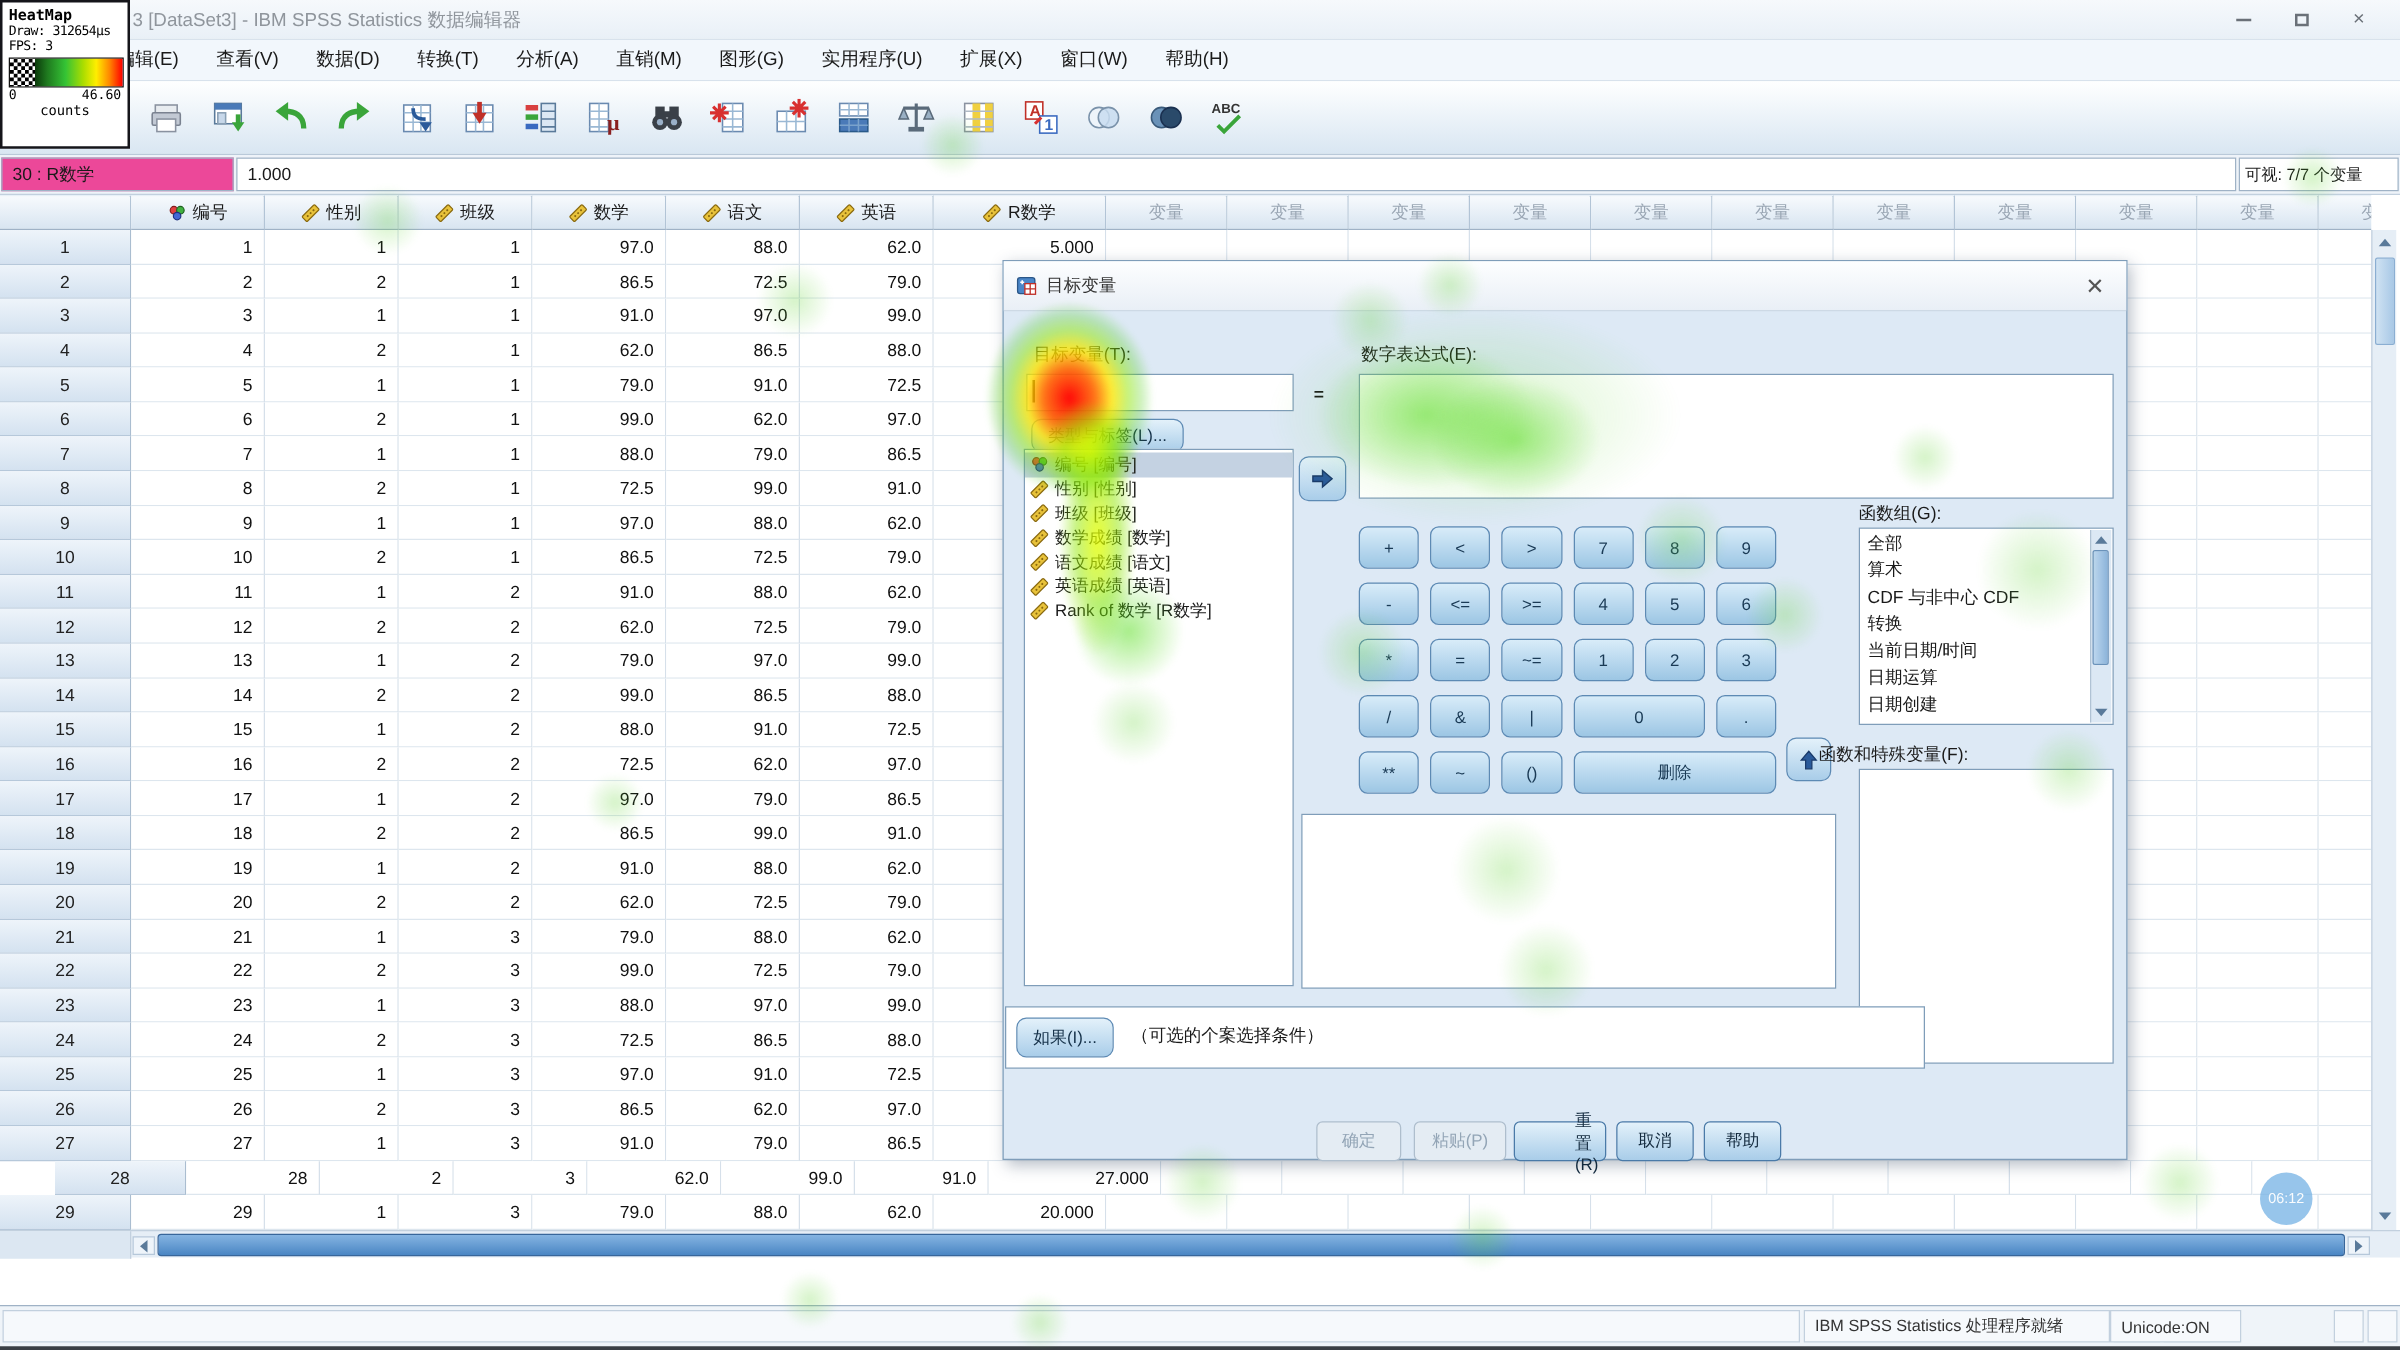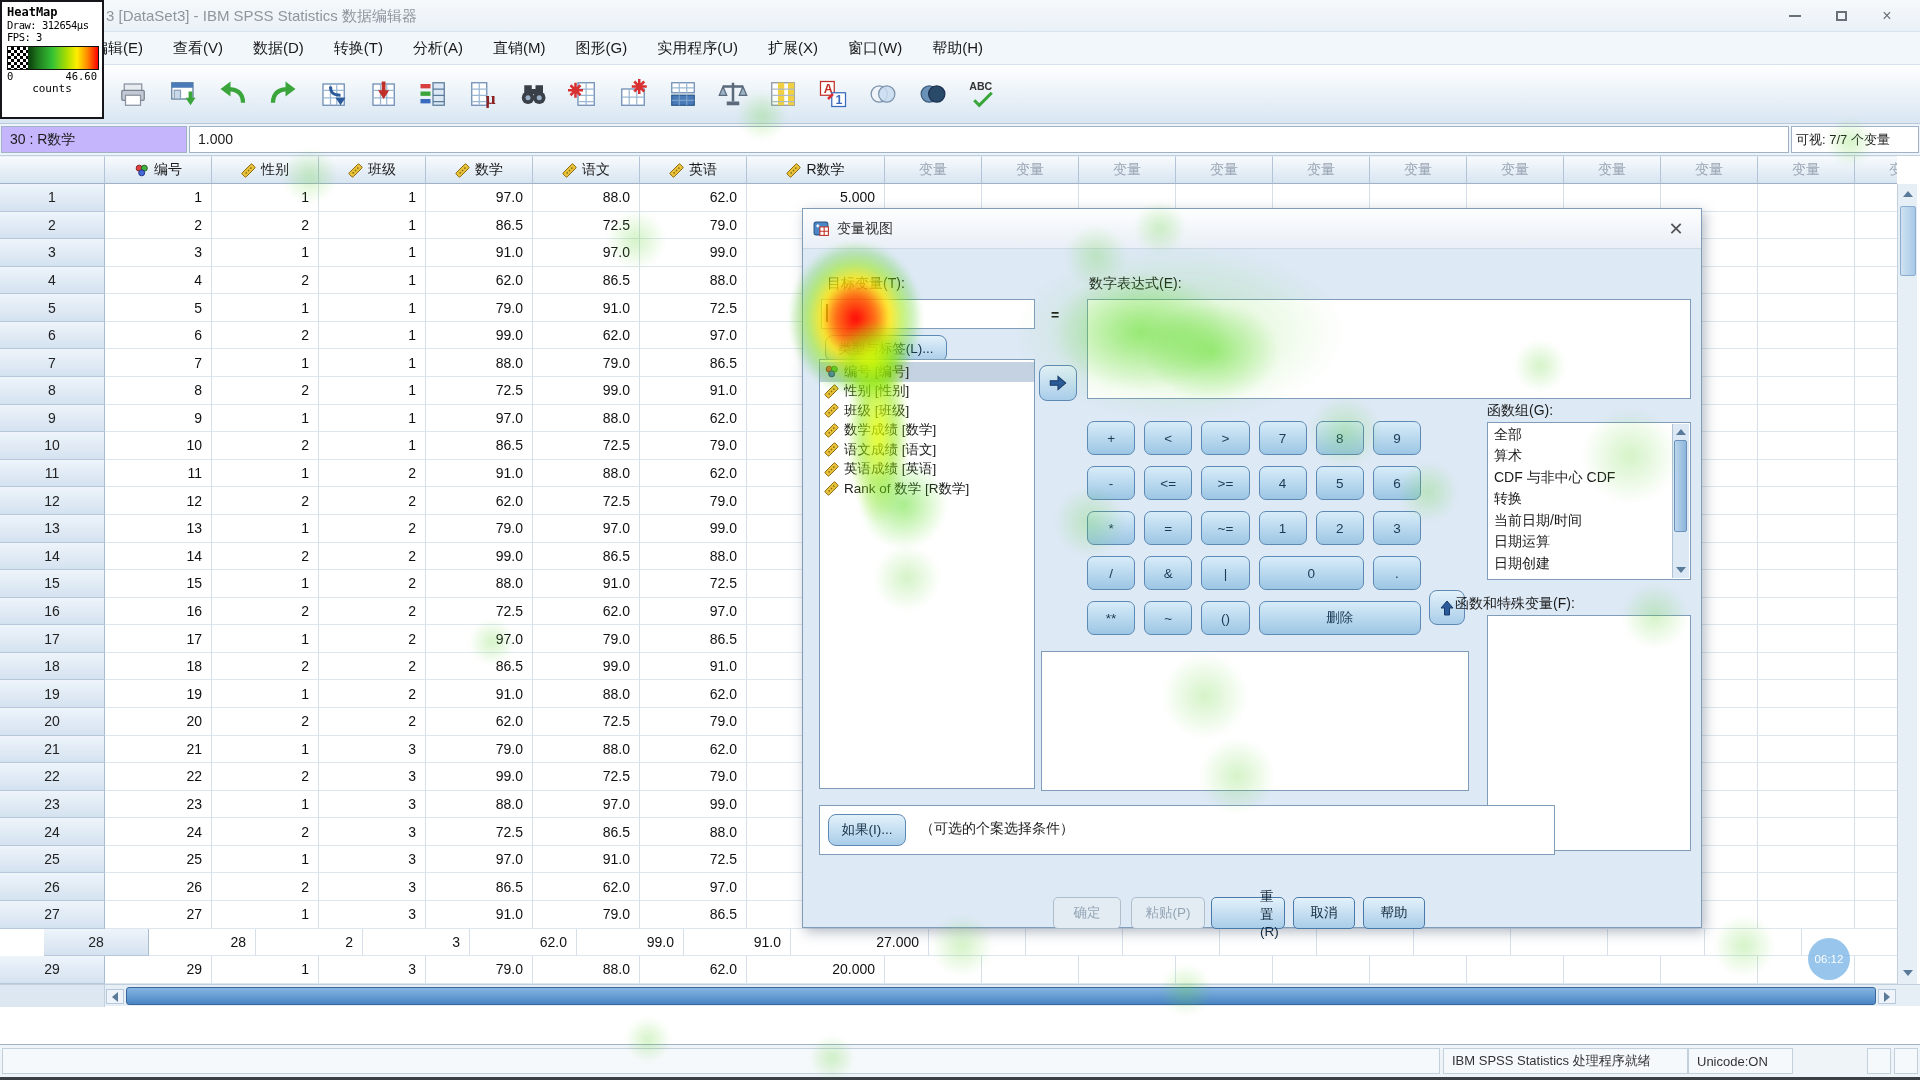--- a/index.html
+++ b/index.html
@@ -17,21 +17,21 @@
 
   .menubar { position:absolute; left:0; top:32px; width:1920px; height:33px; background:#f2f7fc; border-bottom:1px solid #d8e2ec; display:flex; align-items:center; padding-left:78px; }
   .menu-item { padding:0 15px; font-size:15px; line-height:32px; white-space:nowrap; }
 
   .toolbar { position:absolute; left:0; top:65px; width:1920px; height:59px; background:linear-gradient(#feffff,#d9e6f2); border-bottom:1px solid #b9c9d9; display:flex; align-items:center; padding-left:108px; }
   .tool-btn { width:50px; height:48px; display:flex; align-items:center; justify-content:center; border-radius:4px; }
   .tool-btn svg { width:30px; height:30px; }
 
   
   .cellrefbar { position:absolute; left:0; top:124px; width:1920px; height:32px; background:#eef3f9; border-bottom:1px solid #c2d0de; }
-  .cellref-box { position:absolute; left:1px; top:2px; width:186px; height:27px; background:#c4b5fd; border:1px solid #9fb2c6; padding:4px 8px; font-size:14px; }
+  .cellref-box { position:absolute; left:1px; top:2px; width:186px; height:27px; background:#ec4899; border:1px solid #9fb2c6; padding:4px 8px; font-size:14px; }
   .cellval-box { position:absolute; left:189px; top:2px; width:1600px; height:27px; background:#fff; border:1px solid #9fb2c6; padding:4px 8px; font-size:14px; }
   .visinfo-box { position:absolute; left:1791px; top:2px; width:128px; height:27px; background:#fff; border:1px solid #9fb2c6; padding:4px 4px; font-size:13px; white-space:nowrap; }
 
   
   .headers, .gridrows { position:absolute; left:0; width:1897px; overflow:hidden; }
   .headers { top:156px; height:28px; display:grid; }
   .gridrows { top:184px; height:800px; }
   .hcell { background:linear-gradient(#f7fafd,#d8e5f1); border-right:1px solid #b2c4d6; border-bottom:1px solid #9fb2c6; border-top:1px solid #e8f0f8; display:flex; align-items:center; justify-content:center; gap:5px; font-size:14px; overflow:hidden; white-space:nowrap; }
   .hcell.placeholder { color:#9aa6b4; }
   .hcell svg { flex:0 0 auto; }
@@ -1008,21 +1008,21 @@
   <div class="bottomedge"></div>
 
   <div class="dialog">
     <div class="dlg-title">
       <svg width="17" height="17" viewBox="0 0 16 16">
           <rect x="1" y="2" width="13" height="12" rx="2" fill="#4a86c8" stroke="#2a5688"></rect>
           <rect x="6.5" y="6.5" width="8" height="8" fill="#fff" stroke="#c03028"></rect>
           <path d="M6.5 10.5 h8 M10.5 6.5 v8" stroke="#c03028"></path>
           <path d="M3 5.5 h3 M4.5 4 v3" stroke="#fff" stroke-width="1.2" fill="none"></path>
         </svg>
-      <span>变量视图</span>
+      <span>目标变量</span>
       <div class="dlg-close">✕</div>
     </div>
 
     <div class="dlg-label" style="left:24px; top:66px">目标变量(T):</div>
     <div class="whitebox" style="left:18px; top:90px; width:214px; height:30px">
         <div class="caret"></div>
       </div>
     <div class="dlg-btn" style="position:absolute; left:22px; top:126px; width:122px; height:27px">类型与标签(L)...</div>
 
     <div class="dlg-label" style="left:248px; top:98px; font-weight:bold">=</div>
@@ -1166,21 +1166,21 @@
         <div class="thm"></div>
         <div class="sarrow" style="left:1px; bottom:1px; top:auto">
             <div class="tri-dn"></div>
           </div>
       </div>
     </div>
 
     <div class="dlg-label" style="left:652px; top:386px">函数和特殊变量(F):</div>
     <div class="whitebox" style="left:684px; top:406px; width:204px; height:236px"></div>
 
-    <div class="whitebox" style="left:16px; top:596px; width:736px; height:50px">
+    <div class="whitebox" style="left:1px; top:596px; width:736px; height:50px">
       <div class="dlg-btn" style="position:absolute; left:8px; top:8px; width:78px; height:32px">如果(I)...</div>
       <div class="dlg-label" style="left:100px; top:14px">（可选的个案选择条件）</div>
     </div>
 
     <div id="dlgbuttons">
         <div class="action-btn off" style="left: 250px; width: 68px; top: 668px;">确定</div>
         <div class="action-btn off" style="left: 328px; width: 74px; top: 668px;">粘贴(P)</div>
         <div class="action-btn on" style="left: 408px; width: 74px; top: 668px; padding-left: 48px;">重置(R)</div>
         <div class="action-btn on" style="left: 490px; width: 62px; top: 668px;">取消</div>
         <div class="action-btn on" style="left: 560px; width: 62px; top: 668px;">帮助</div>

